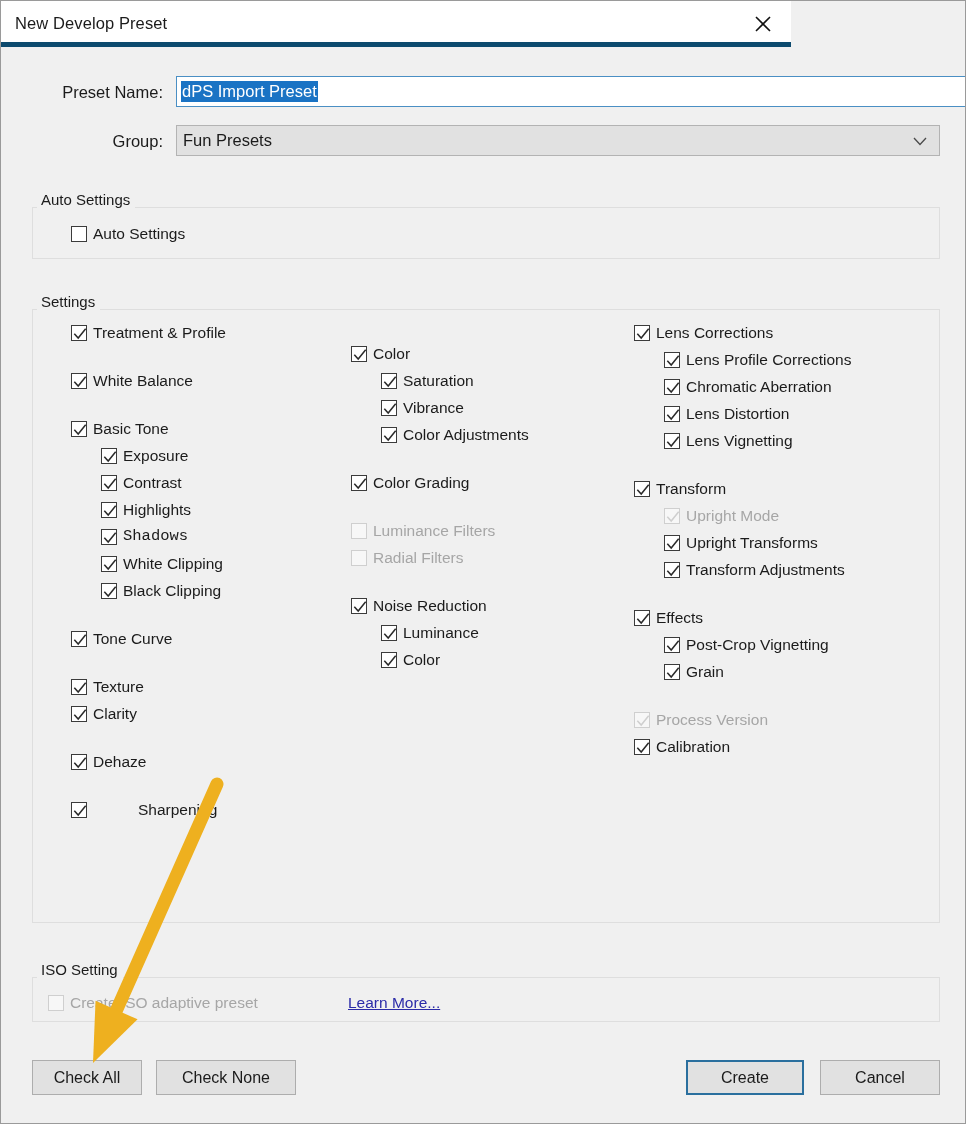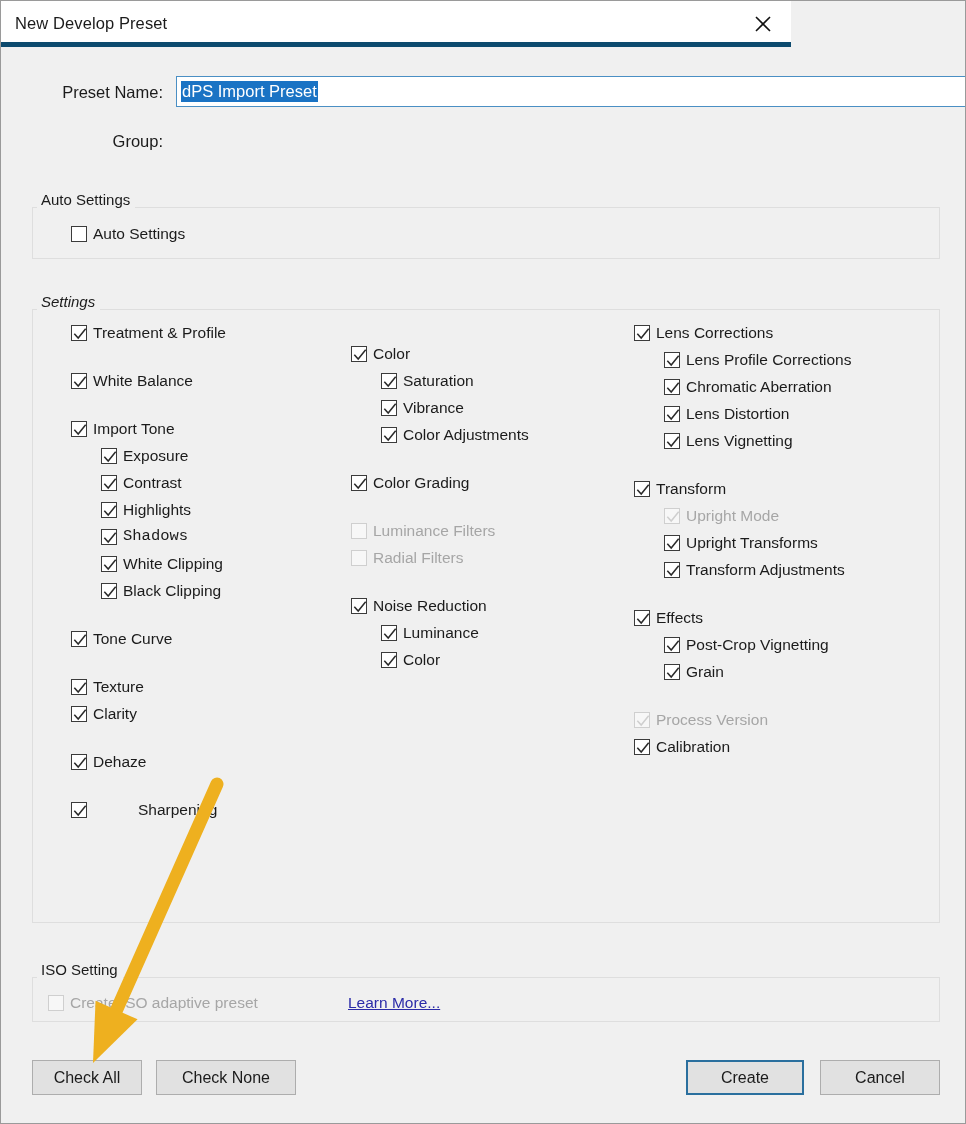--- a/index.html
+++ b/index.html
@@ -118,21 +118,21 @@
     font-size: 15px;
     color: #1b1b1b;
     background: #f0f0f0;
     padding: 0 5px 0 4px;
     white-space: nowrap;
   }
   #auto-settings-box { left: 31px; top: 206px; width: 908px; height: 52px; }
   #auto-settings-legend { left: 36px; top: 190px; }
 
   #settings-box { left: 31px; top: 308px; width: 908px; height: 614px; }
-  #settings-legend { left: 36px; top: 292px; font-style: italic; }
+  #settings-legend { left: 36px; top: 292px; }
 
   #iso-box { left: 31px; top: 976px; width: 908px; height: 45px; }
   #iso-legend { left: 36px; top: 960px; }
 
   
   .cbrow {
     position: absolute;
     display: flex;
     align-items: center;
     white-space: nowrap;
@@ -217,20 +217,28 @@
       </svg>
     </div>
   </div>
 
   <div class="field-label" id="preset-name-label">Preset Name:</div>
   <div id="preset-name-input">
     <span id="preset-name-value">dPS Import Preset</span>
   </div>
 
   <div class="field-label" id="group-label">Group:</div>
+  <div id="group-select">
+    <span id="group-value">Fun Presets</span>
+    <span id="group-chevron">
+      <svg width="14" height="9" viewBox="0 0 14 9" aria-hidden="true">
+        <polyline points="1,1 7,7.5 13,1" fill="none" stroke="#4a4a4a" stroke-width="1.3"></polyline>
+      </svg>
+    </span>
+  </div>
 
   <div class="groupbox" id="auto-settings-box"></div>
   <div class="groupbox-legend" id="auto-settings-legend">Auto Settings</div>
   <div class="cbrow" id="auto-settings-checkbox" style="left:70px; top:223px;">
     <span class="cbox"></span>
     <span class="cblabel">Auto Settings</span>
   </div>
 
   <div class="groupbox" id="settings-box"></div>
   <div class="groupbox-legend" id="settings-legend">Settings</div>
@@ -250,21 +258,21 @@
           </svg>
         </span>
         <span class="cblabel">White Balance</span>
       </div>
       <div class="cbrow" style="left: 70px; top: 418px;">
         <span class="cbox">
           <svg width="14" height="14" viewBox="0 0 14 14" aria-hidden="true">
             <polyline points="1.8,7.2 5.2,11 12.2,2.4" fill="none" stroke="#2a2a2a" stroke-width="1.5" stroke-linecap="square" stroke-linejoin="miter"></polyline>
           </svg>
         </span>
-        <span class="cblabel">Import Tone</span>
+        <span class="cblabel">Basic Tone</span>
       </div>
       <div class="cbrow" style="left: 100px; top: 445px;">
         <span class="cbox">
           <svg width="14" height="14" viewBox="0 0 14 14" aria-hidden="true">
             <polyline points="1.8,7.2 5.2,11 12.2,2.4" fill="none" stroke="#2a2a2a" stroke-width="1.5" stroke-linecap="square" stroke-linejoin="miter"></polyline>
           </svg>
         </span>
         <span class="cblabel">Exposure</span>
       </div>
       <div class="cbrow" style="left: 100px; top: 472px;">

